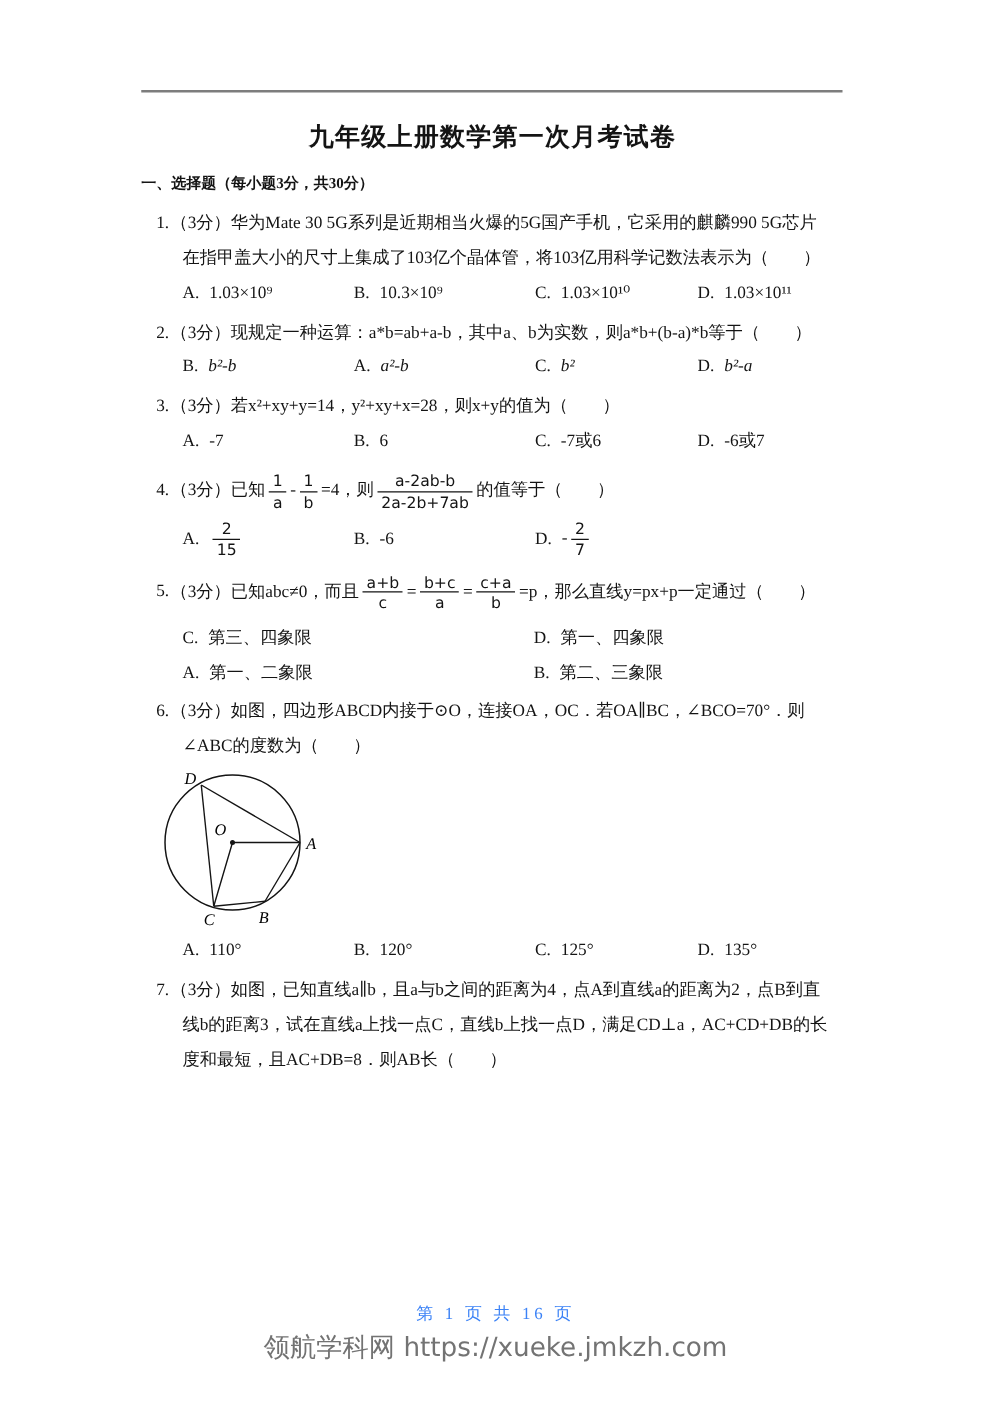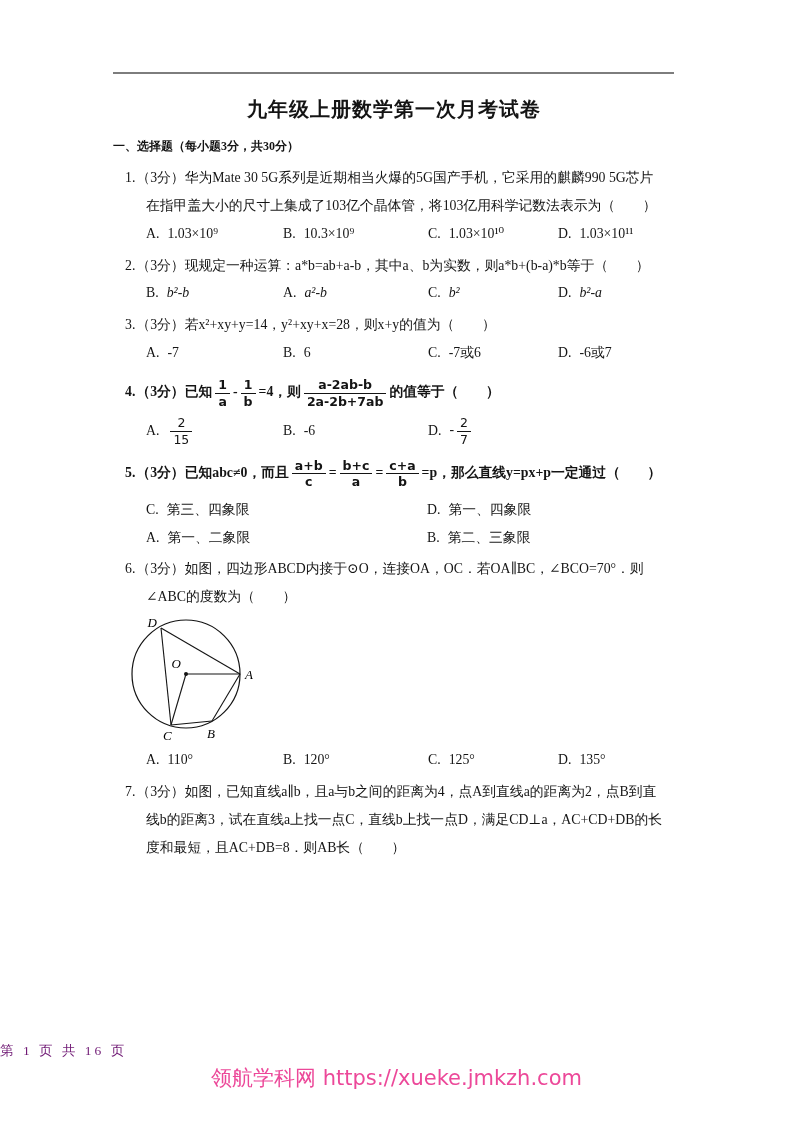--- a/index.html
+++ b/index.html
@@ -15,29 +15,29 @@
   .opts{display:grid;grid-template-columns:137px 145px 130px auto;align-items:center;
         padding-left:21px;font-size:13.8px;line-height:2.02;}
   .opts.two-col{grid-template-columns:281px auto;}
   .opt{white-space:nowrap;}
   .olabel{margin-right:8px;}
   .fml{font-style:italic;}
   .frac{display:inline-block;text-align:center;vertical-align:middle;
         font-family:"DejaVu Sans",sans-serif;font-size:12.5px;line-height:1.25;margin:0 3px;}
   .frac .num,.frac .den{display:block;padding:0 3px;}
   .frac .den{border-top:1px solid #141414;}
-  .q-frac-line{line-height:1.6;padding:6px 0 6px 21px;text-indent:0;margin:0;font-size:13.8px;font-weight:bold;}
+  .q-frac-line{line-height:1.6;padding:6px 0 6px 21px;text-indent:0;margin:0;font-size:13.8px;}
   .q-frac-line .qnum{margin-left:-21px;padding-right:1px;}
   .fig{margin:3px 0 0 -4px;}
   .fig svg{display:block;}
   .fig-label{font-style:italic;font-size:13px;font-family:"Liberation Serif","DejaVu Serif",serif;}
-  .footer-pageno{position:absolute;left:0;top:1042px;width:100%;text-align:left;
-        font-size:13.5px;letter-spacing:3px;color:#701a75;}
+  .footer-pageno{position:absolute;left:0;top:1042px;width:100%;text-align:center;
+        font-size:13.5px;letter-spacing:3px;color:#3b82f6;}
   .watermark{position:absolute;left:0;top:1064px;width:100%;text-align:center;
-        font-size:21px;color:#ec4899;font-family:"DejaVu Sans","Liberation Sans",sans-serif;}
+        font-size:21px;color:#737373;font-family:"DejaVu Sans","Liberation Sans",sans-serif;}
 </style>
 </head>
 <body>
 
 <div class="page">
 
   <div class="top-rule"></div>
 
   <div class="content">
 

